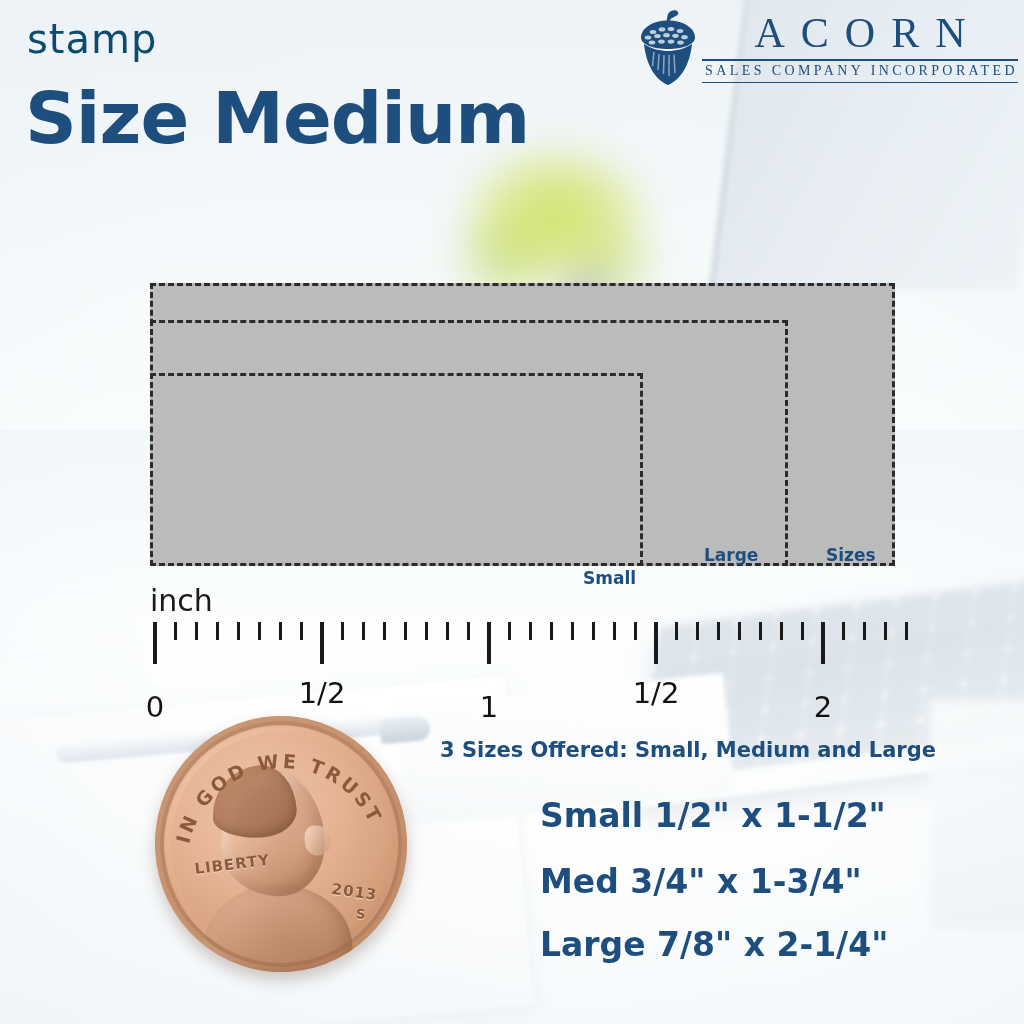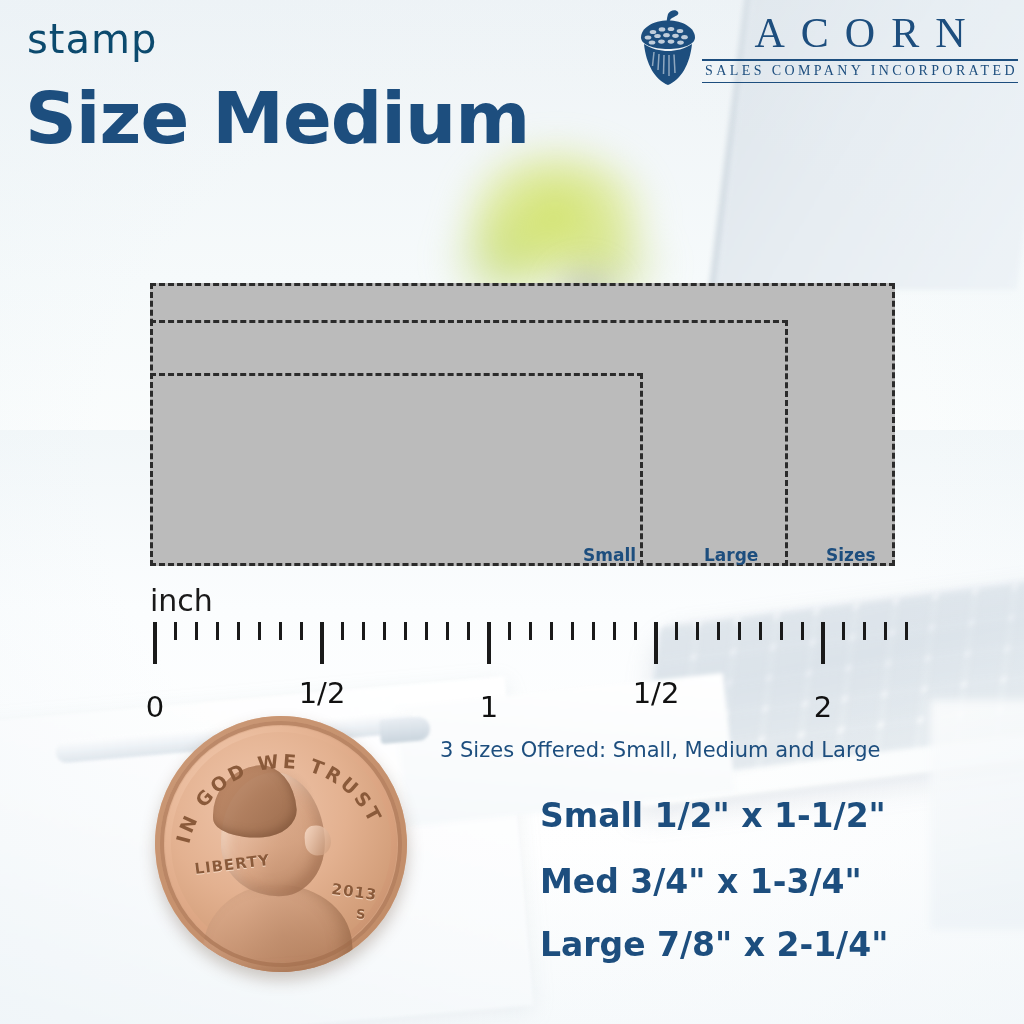--- a/index.html
+++ b/index.html
@@ -155,21 +155,21 @@
   }
   #box-large  { left:150px; top:283px; width:745px; height:283px; }
   #box-medium { left:150px; top:320px; width:638px; height:246px; }
   #box-small  { left:150px; top:373px; width:493px; height:193px; }
   .box-label {
     position:absolute;
     font-family:"DejaVu Sans", sans-serif;
     font-size:17px; font-weight:bold; color:#1d4e7e;
     white-space:nowrap;
   }
-  #lbl-small  { left:583px; top:545px; }
+  #lbl-small  { left:583px; top:568px; }
   #lbl-medium { left:704px; top:545px; }
   #lbl-large  { left:826px; top:545px; }
 
   
   #ruler { position:absolute; left:0; top:0; width:1024px; height:1024px; pointer-events:none; }
   .ruler-unit {
     position:absolute; left:150px; top:583px;
     font-family:"DejaVu Sans", sans-serif;
     font-size:30px; color:#1a1a1a;
   }
@@ -254,21 +254,21 @@
   #penny .arc text {
     font-family:"DejaVu Sans", sans-serif;
     font-size:19px; font-weight:bold;
     fill:#8a5a3a; letter-spacing:3.2px;
   }
 
   
   .spec-head {
     position:absolute; left:440px; top:738px;
     font-family:"DejaVu Sans", sans-serif;
-    font-size:21px; font-weight:normal; color:#1d4e7e;
+    font-size:21px; font-weight:bold; color:#1d4e7e;
     white-space:nowrap;
     text-align:right;
   }
   .spec-line {
     position:absolute; left:540px;
     font-family:"DejaVu Sans", sans-serif;
     font-size:33px; font-weight:bold; color:#1d4e7e;
     white-space:nowrap;
   }
   #spec-0 { top:796px; }

